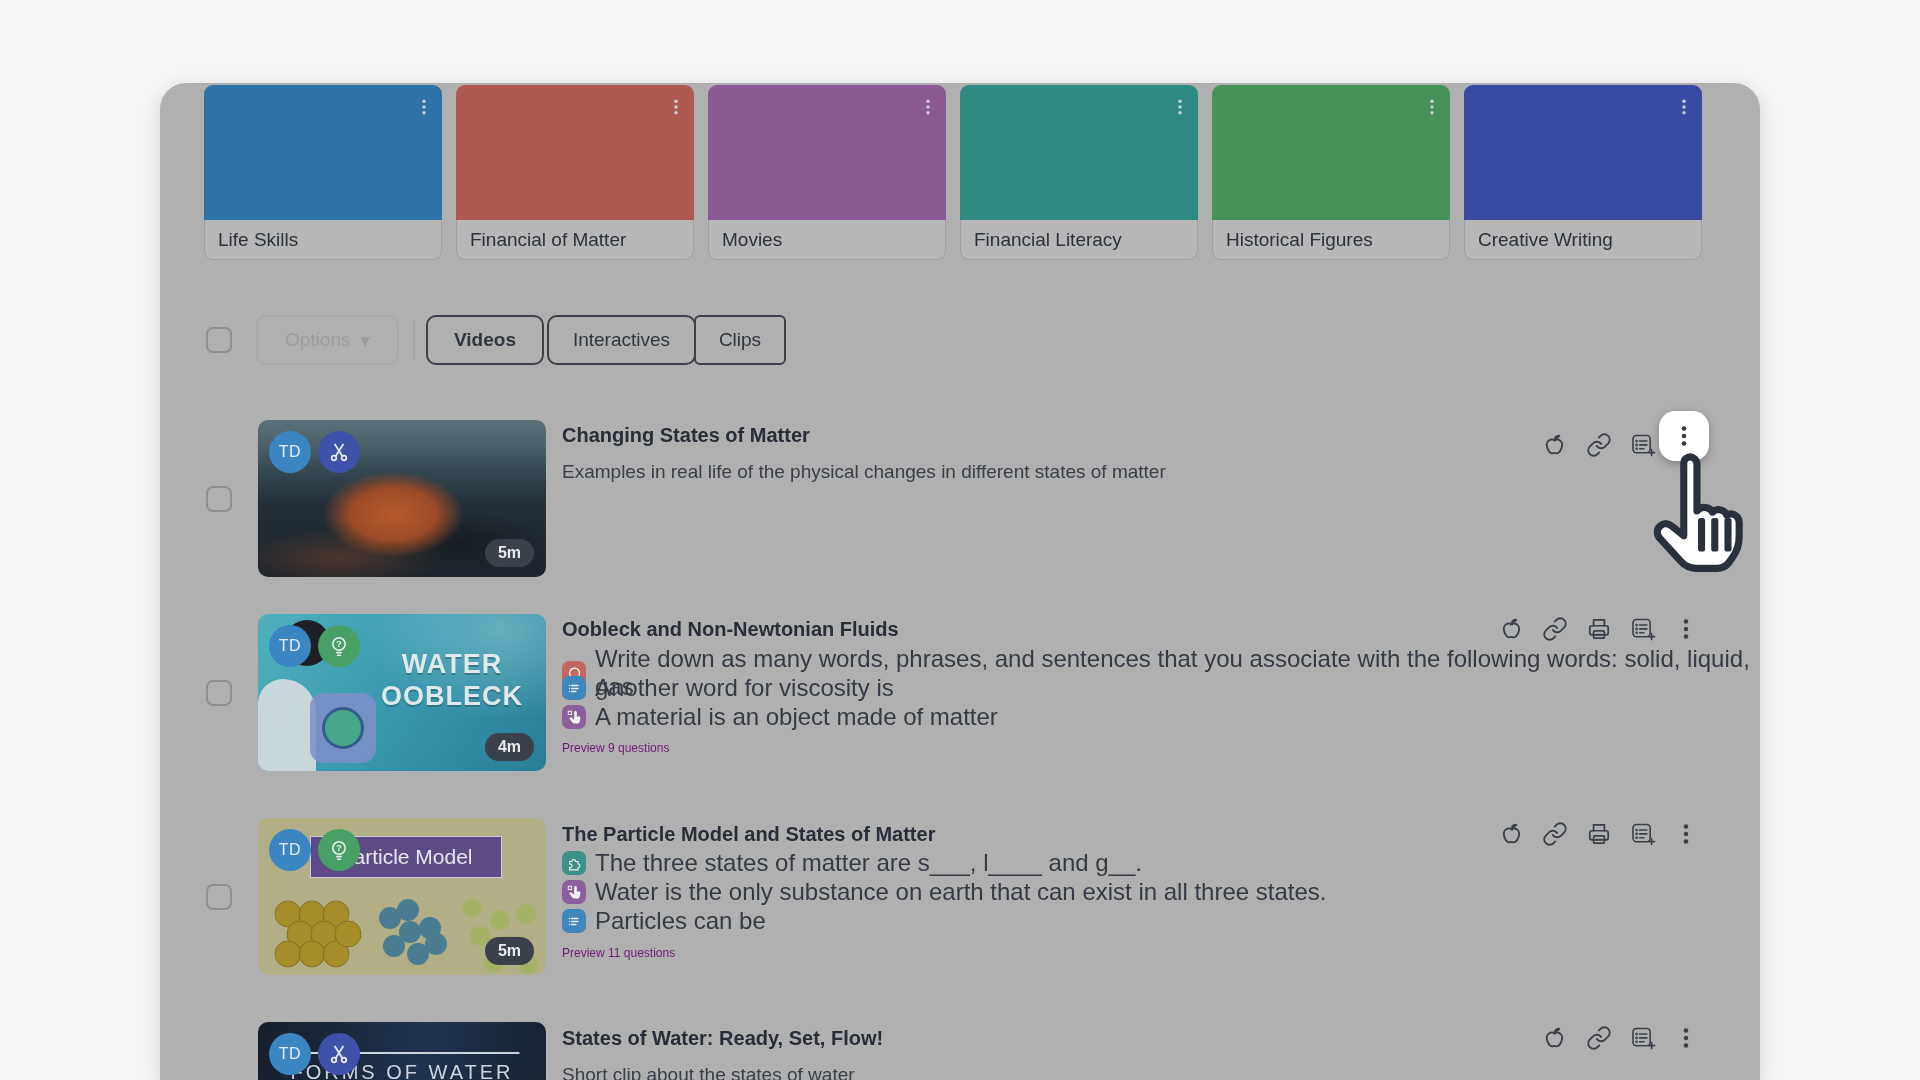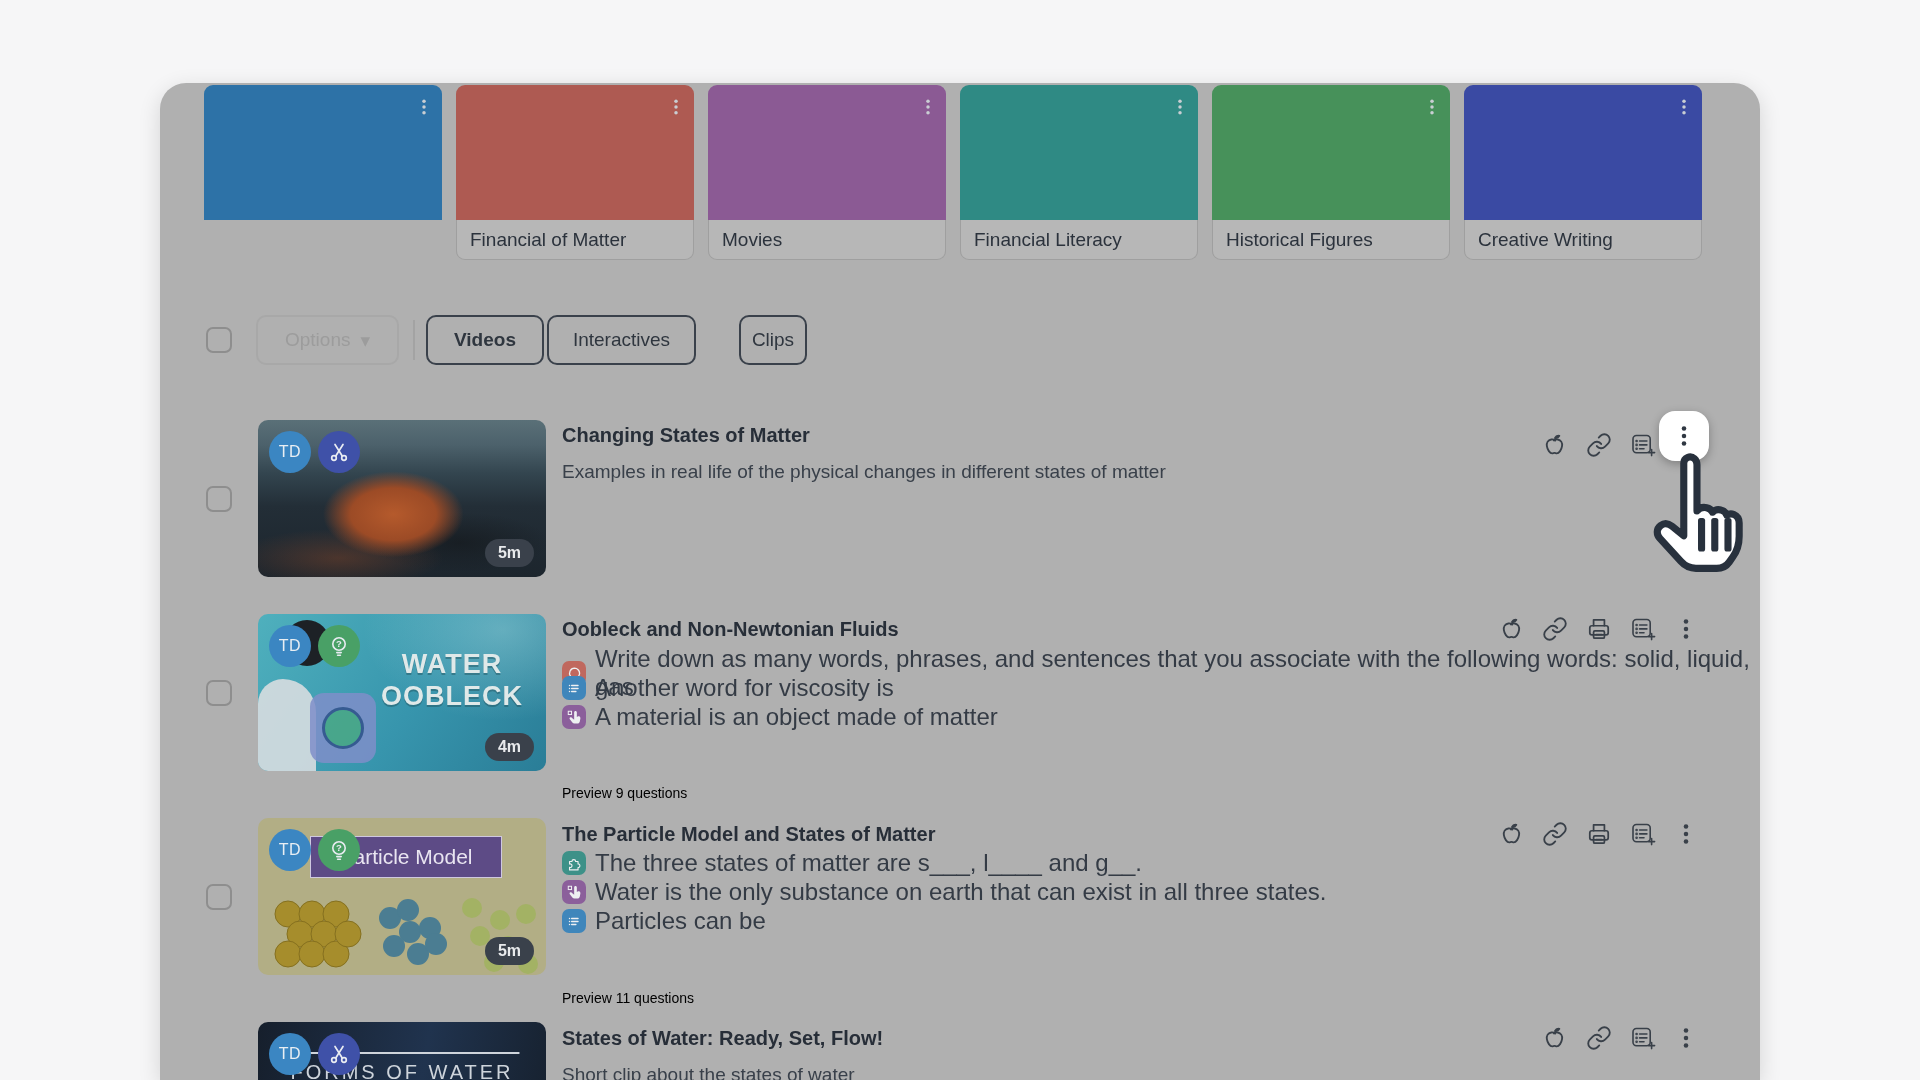--- a/index.html
+++ b/index.html
@@ -26,42 +26,42 @@
   
   .cbox { position:absolute; width:26px; height:26px; border:2px solid #8e8e8e; border-radius:7px; background:transparent; cursor:pointer; }
   .cb-filter { left:46px; top:244px; }
   .options-btn { position:absolute; left:96px; top:232px; width:143px; height:50px;
     border:2px solid #a8a8a8; border-radius:10px; background:transparent;
     font-size:19px; color:#9c9c9c; display:flex; align-items:center; justify-content:center; gap:10px;
     font-family:inherit; cursor:default; }
   .vdivider { position:absolute; left:253px; top:237px; width:2px; height:40px; background:#a3a3a3; }
   .type-btn { position:absolute; top:232px; height:50px; border:2px solid #3a414b; border-radius:10px;
     background:transparent; font-size:19px; font-weight:500; color:#2f363f; font-family:inherit; cursor:pointer; }
-  .tb0 { left:266px; width:118px;font-weight:bold; } .tb1 { left:387px; width:149px; } .tb2 { left:579px; width:68px; }
+  .tb0 { left:266px; width:118px;font-weight:bold; } .tb1 { left:387px; width:149px; } .tb2 { left:534px; width:92px;border-radius:6px; }
 
   
   .vrow { position:absolute; left:0; width:1600px; }
   .thumb { position:absolute; left:98px; top:0; width:288px; height:157px; border-radius:10px; overflow:hidden; }
   .badge { position:absolute; width:42px; height:42px; border-radius:50%; top:11px;
     display:flex; align-items:center; justify-content:center; }
   .badge.b1 { left:11px; background:#3b86c2; color:#e8eef3; font-size:16px; letter-spacing:.5px; }
   .badge.b2 { left:60px; }
   .badge.clip { background:#3f51a8; } .badge.bulb { background:#49a066; }
   .badge svg { width:24px; height:24px; color:#e9ecf2; }
   .dur { position:absolute; right:12px; bottom:10px; background:#3a414b; color:#e8eaec;
     font-size:16px; font-weight:700; padding:5px 13px; border-radius:15px; }
   .vtitle { position:absolute; left:402px; font-size:20px; font-weight:700; color:#272e38; line-height:28px; }
   .vdesc  { position:absolute; left:402px; font-size:19px; color:#39404a; line-height:26px; }
   .qline { position:absolute; left:402px; display:flex; align-items:center; gap:9px; }
   .qicon { width:24px; height:24px; border-radius:7px; flex:0 0 24px;
     display:flex; align-items:center; justify-content:center; }
   .qicon svg { width:17px; height:17px; color:#eef0f2; }
   .q-open{background:#c0685e}.q-mc{background:#3f86bb}.q-drag{background:#8b5f9b}.q-puz{background:#3d9188}
   .qtext { font-size:24px; color:#343b45; }
-  .preview { position:absolute; left:402px; font-size:14px; color:#000000; cursor:pointer;margin-top:44px; }
+  .preview { position:absolute; left:402px; font-size:12px; color:#701a75; cursor:pointer; }
   .act { position:absolute; width:26px; height:26px; background:none; border:none; color:#394049; cursor:pointer; padding:0; }
   .act svg { width:26px; height:26px; }
 
   
   .th-lava { background:
     radial-gradient(95px 58px at 47% 60%, #b55a2c 0%, #9c4b26 45%, rgba(60,45,40,0) 74%),
     radial-gradient(150px 42px at 28% 88%, rgba(150,75,40,.38), transparent 70%),
     radial-gradient(120px 40px at 70% 78%, rgba(20,24,28,.65), transparent 75%),
     linear-gradient(180deg,#5a7078 0%, #4c616b 16%, #33454f 34%, #232e37 55%, #1c252d 100%); }
   .th-oobleck { background:
@@ -170,20 +170,21 @@
 <div class="page">
   <div class="panel">
 
     <div class="folders">
       <div class="fcard">
         <div class="fcolor fc0">
           <svg class="fkebab">
               <use href="#sym-kebab"></use>
             </svg>
         </div>
+        <div class="flabel">Life Skills</div>
       </div>
       <div class="fcard">
         <div class="fcolor fc1">
           <svg class="fkebab">
               <use href="#sym-kebab"></use>
             </svg>
         </div>
         <div class="flabel">Financial of Matter</div>
       </div>
       <div class="fcard">

